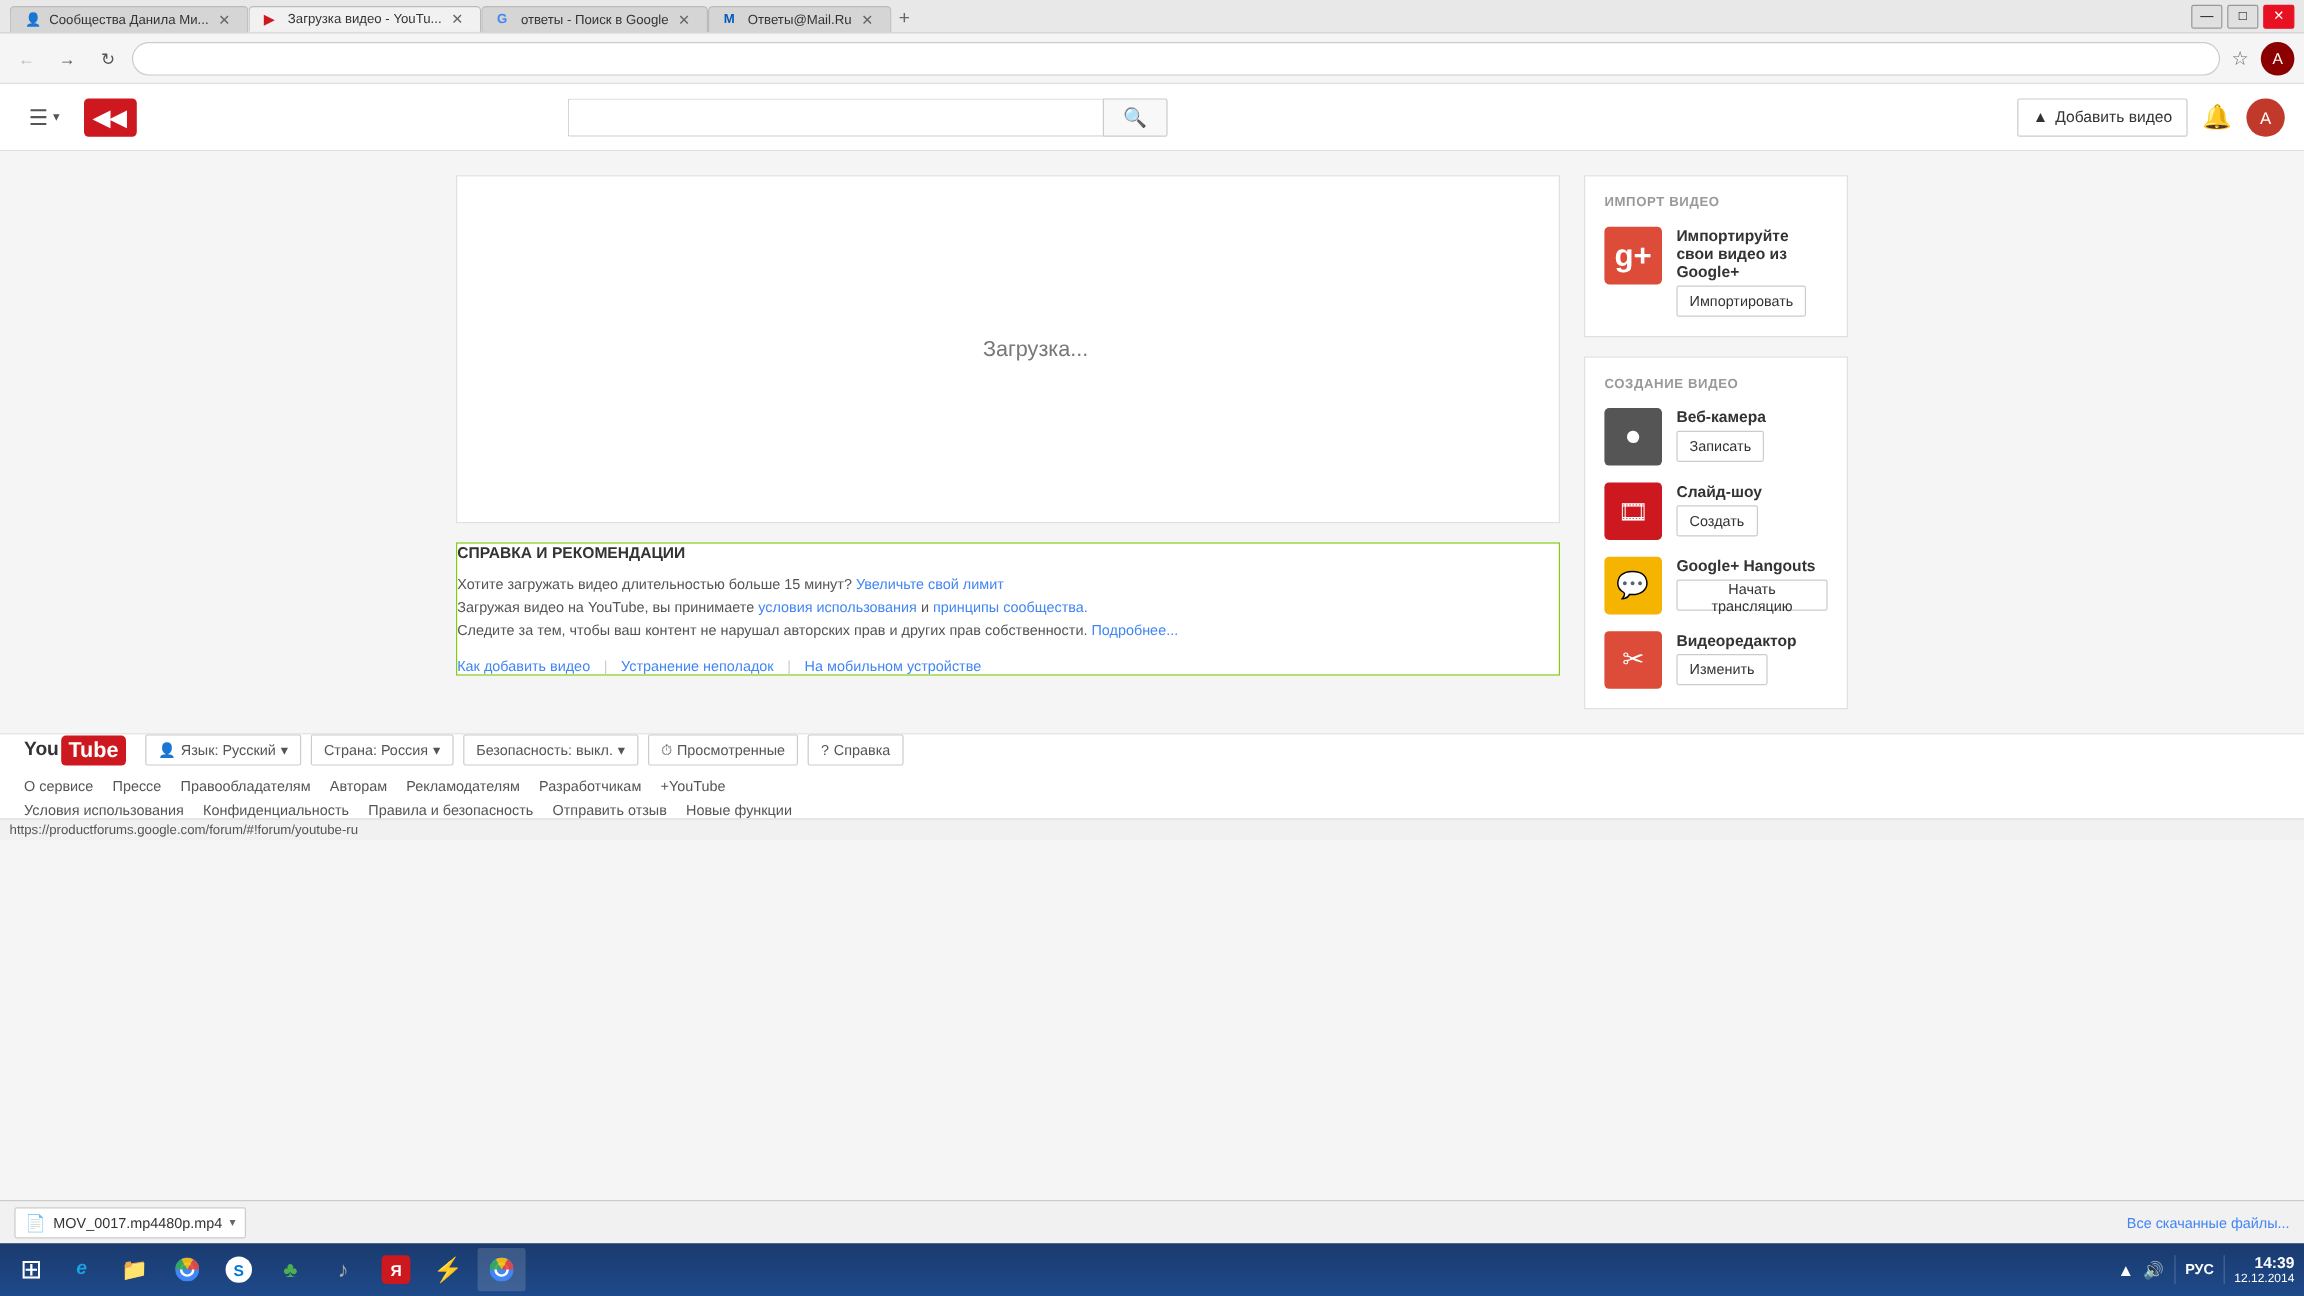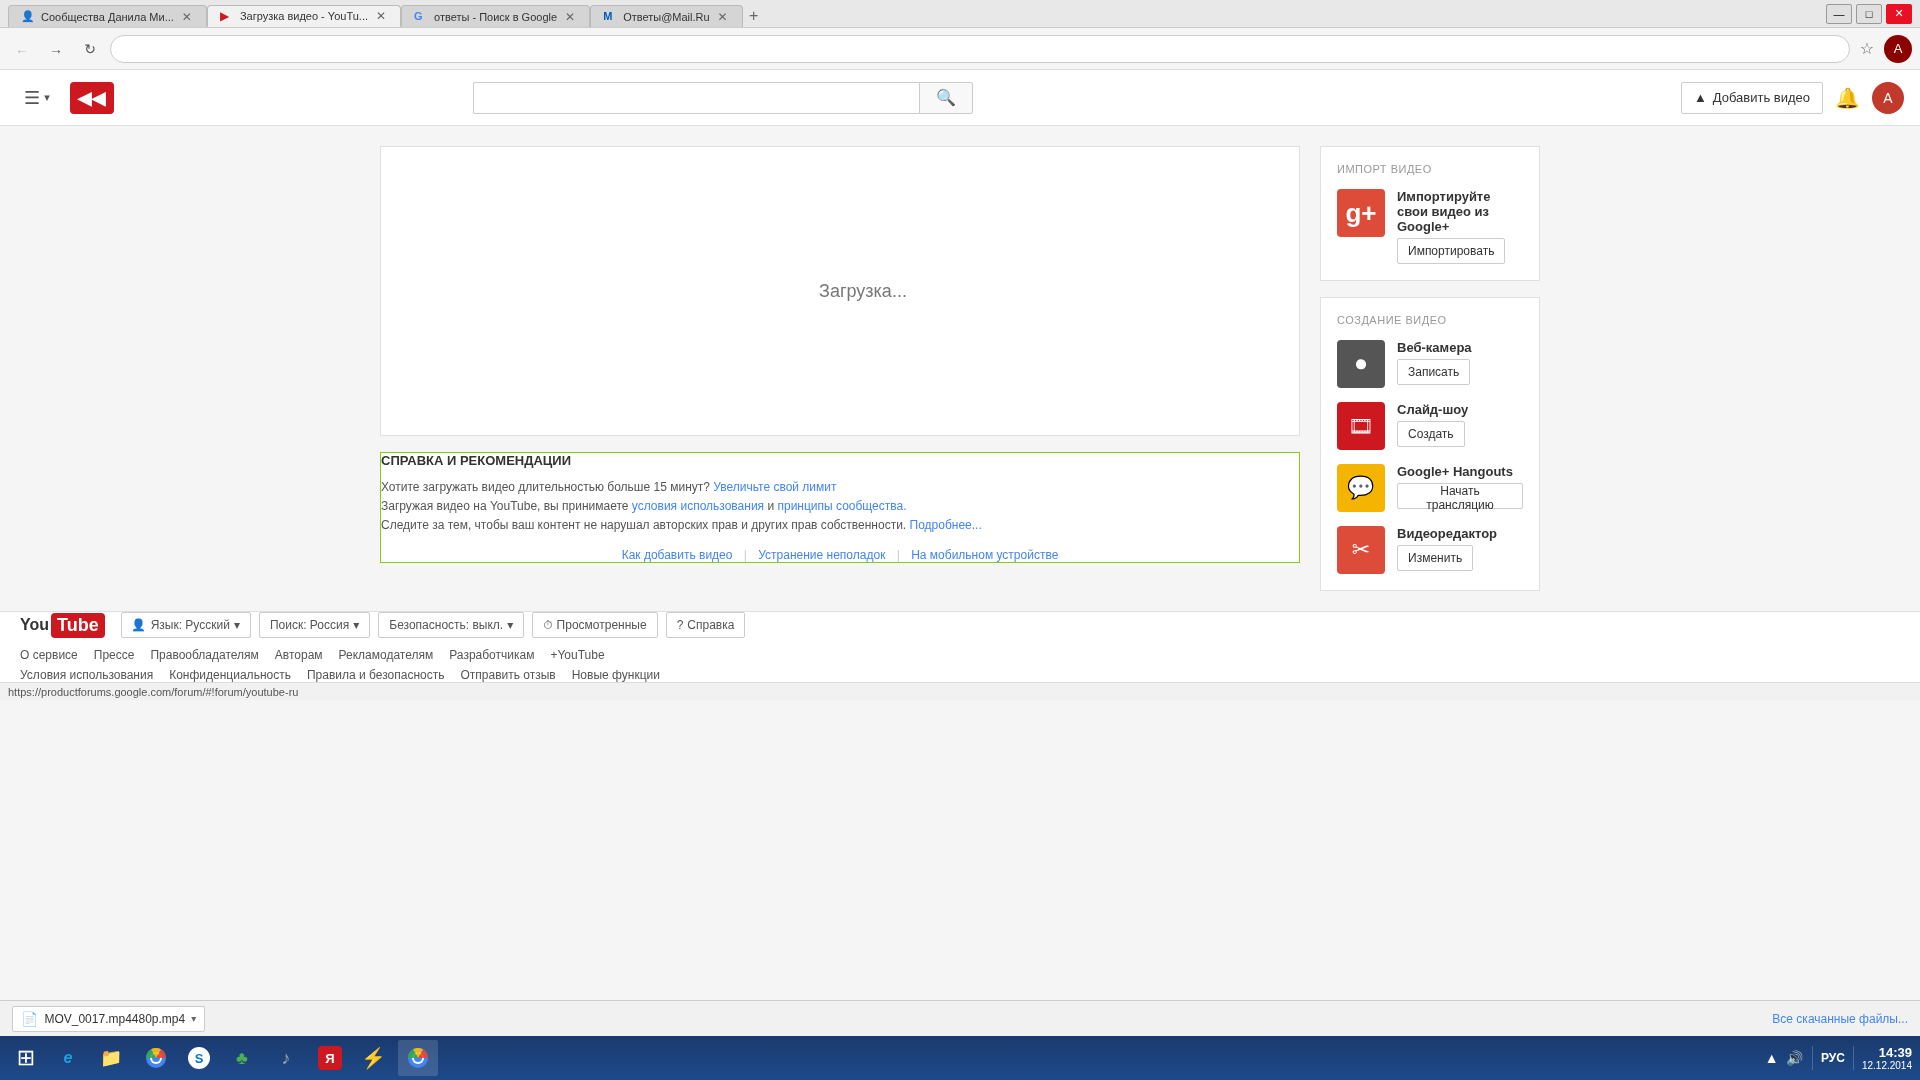--- a/index.html
+++ b/index.html
@@ -137,33 +137,33 @@
       color: #777;
       padding-left: 46px;
     }
     .info-box {
       background: white;
       border: 1px solid #84cc16;
     }
     .info-title { font-size: 13px; font-weight: bold; color: #333; margin-bottom: 10px; }
     .info-text { font-size: 12px; color: #555; line-height: 1.6; }
     .info-link { color: #4285f4; text-decoration: none; }
-    .info-links-row { display: flex; gap: 0; margin-top: 12px; font-size: 12px; color: #4285f4; justify-content: center; }
+    .info-links-row { display: flex; gap: 0; margin-top: 12px; font-size: 12px; color: #4285f4; }
     .info-links-row a { color: #4285f4; text-decoration: none; }
     .info-links-row span { color: #ccc; margin: 0 8px; }
 
     
     .sidebar { width: 220px; display: flex; flex-direction: column; gap: 16px; }
     .sidebar-section {
       background: white;
       border: 1px solid #e0e0e0;
       padding: 16px;
     }
     .sidebar-section-title {
-      font-size: 11px; font-weight: normal; color: #999; text-transform: uppercase;
+      font-size: 11px; font-weight: bold; color: #999; text-transform: uppercase;
       letter-spacing: 0.5px; margin-bottom: 14px;
     }
     .sidebar-item { display: flex; align-items: flex-start; gap: 12px; margin-bottom: 14px; }
     .sidebar-item:last-child { margin-bottom: 0; }
     .sidebar-thumb {
       width: 48px; height: 48px; border-radius: 4px; flex-shrink: 0;
       display: flex; align-items: center; justify-content: center;
       font-size: 22px;
     }
     .sidebar-thumb.gplus { background: #dd4b39; color: white; }
@@ -425,21 +425,21 @@
               <span style="font-size:16px; color:#333; font-weight:bold;">You</span>
               <span class="footer-logo-tube">Tube</span>
             </div>
             <div class="footer-controls">
               <button class="footer-btn">
                 <span>👤</span>
                 <span>Язык: Русский</span>
                 <span>▾</span>
               </button>
               <button class="footer-btn">
-                <span>Поиск: Россия</span>
+                <span>Страна: Россия</span>
                 <span>▾</span>
               </button>
               <button class="footer-btn">
                 <span>Безопасность: выкл.</span>
                 <span>▾</span>
               </button>
               <button class="footer-btn">
                 <span>⏱</span>
                 <span>Просмотренные</span>
               </button>

